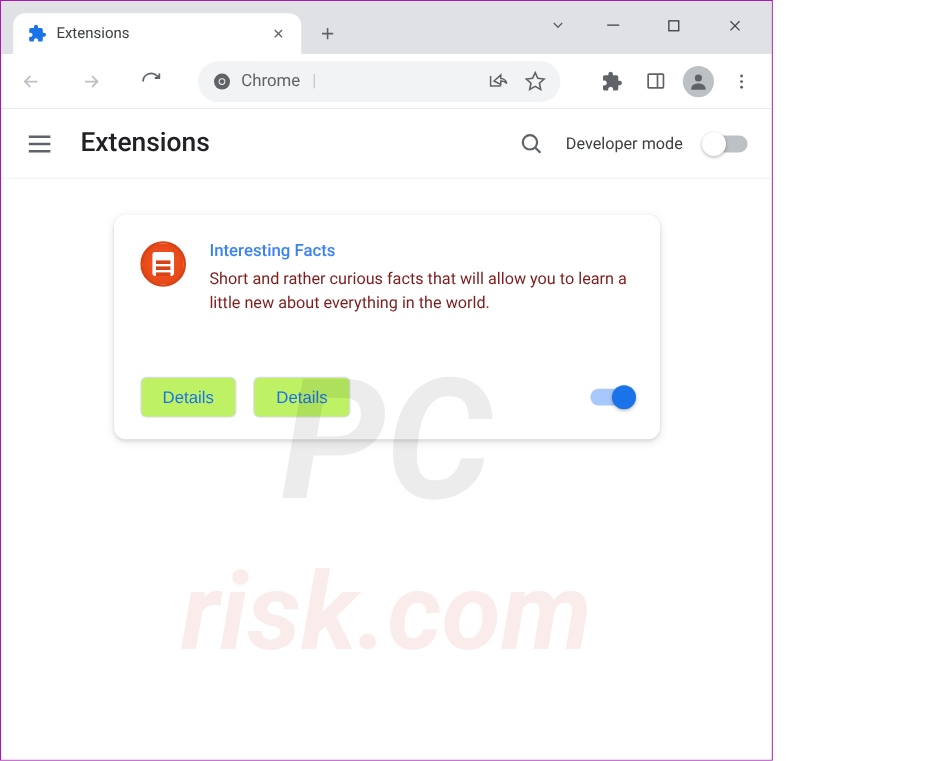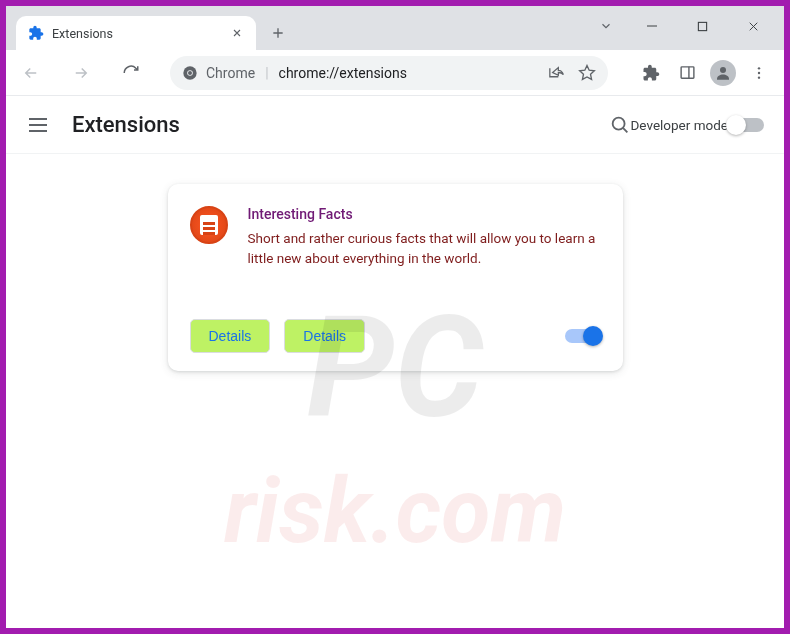--- a/index.html
+++ b/index.html
@@ -5,24 +5,24 @@
   * { box-sizing: border-box; margin: 0; padding: 0; }
   body {
     font-family: 'Segoe UI', Roboto, Arial, sans-serif;
     background: #fff;
     width: 790px;
     height: 634px;
     overflow: hidden;
     position: relative;
   }
   .window {
-    width: 790px;
+    width: 644px;
     height: 634px;
     background: #fff;
-    border: 6px solid #a21caf;
+    border: 1px solid #a21caf;
     display: flex;
     flex-direction: column;
   }
   
   .titlebar {
     height: 44px;
     background: #dfe1e5;
     display: flex;
     align-items: flex-end;
     position: relative;
@@ -103,21 +103,21 @@
     flex: 1; display: flex; flex-direction: column;
     background: #fff;
   }
   .page-header {
     height: 58px; display: flex; align-items: center;
     padding: 0 20px; gap: 22px;
     border-bottom: 1px solid #f1f3f4;
   }
   .hamburger { width: 24px; height: 24px; color: #5f6368; cursor: pointer; }
   .page-title { font-size: 22px; color: #202124; font-weight: 500; }
-  .header-right { margin-left: auto; display: flex; align-items: center; }
+  .header-right { margin-left: auto; display: flex; align-items: center; gap: 18px; }
   .search-btn { width: 22px; height: 22px; color: #5f6368; cursor: pointer; }
   .dev-label { font-size: 13.5px; color: #3c4043; }
   .toggle {
     width: 36px; height: 14px; background: #bdc1c6; border-radius: 7px;
     position: relative; cursor: pointer;
   }
   .toggle .knob {
     width: 20px; height: 20px; background: #fff; border-radius: 50%;
     position: absolute; top: -3px; left: -2px;
     box-shadow: 0 1px 3px rgba(0,0,0,0.3);
@@ -147,21 +147,21 @@
   .ext-icon::before {
     content: ''; width: 18px; height: 20px; background: #fff;
     border-radius: 2px;
   }
   .ext-icon::after {
     content: ''; position: absolute; width: 12px; height: 3px;
     background: #d84315; top: 14px;
     box-shadow: 0 5px 0 #d84315, 0 10px 0 #d84315;
   }
   .card-text { flex: 1; }
-  .ext-name { font-size: 14px; color: #701a75; font-weight: 500; margin-bottom: 6px; }
+  .ext-name { font-size: 14px; color: #3b82f6; font-weight: 500; margin-bottom: 6px; }
   .ext-desc { font-size: 13.5px; color: #7f1d1d; line-height: 1.5; }
   .card-bottom {
     margin-top: 50px; display: flex; align-items: center; gap: 14px;
   }
   .card-btn {
     padding: 8px 18px; border: 1px solid #dadce0; border-radius: 5px;
     background: #bef264; color: #1a73e8; font-size: 14px; font-weight: 500;
     cursor: pointer;
   }
   .card-toggle-wrap { margin-left: auto; }
@@ -247,21 +247,20 @@
       <span class="omni-icon">
         <svg viewBox="0 0 24 24" width="16" height="16">
             <circle cx="12" cy="12" r="10" fill="#5f6368"></circle>
             <circle cx="12" cy="12" r="4.2" fill="#f1f3f4"></circle>
             <circle cx="12" cy="12" r="3" fill="#5f6368"></circle>
           </svg>
       </span>
       <span class="omni-text">
         <span class="proto">Chrome</span>
         <span class="omni-sep">|</span>
-        <span>chrome://extensions</span>
       </span>
       <span class="omni-right">
         <span>
           <svg width="17" height="17" viewBox="0 0 24 24" stroke="currentColor" stroke-width="1.8" fill="none">
               <path d="M8 12l8-7v4c6 0 7 6 7 6s-2-3-7-3v4l-8-4zM4 6v12h12"></path>
             </svg>
         </span>
         <span>
           <svg width="18" height="18" viewBox="0 0 24 24" stroke="currentColor" stroke-width="1.8" fill="none">
               <path d="M12 2l2.9 6.3 6.9.8-5.1 4.7 1.4 6.8L12 17.3l-6.1 3.3 1.4-6.8L2.2 9.1l6.9-.8z"></path>

